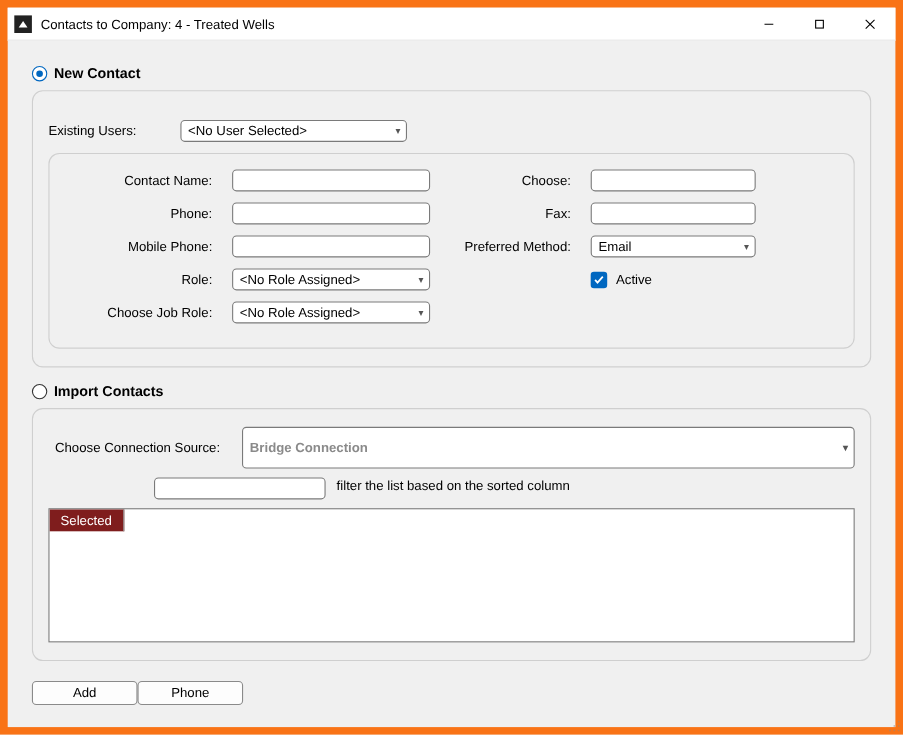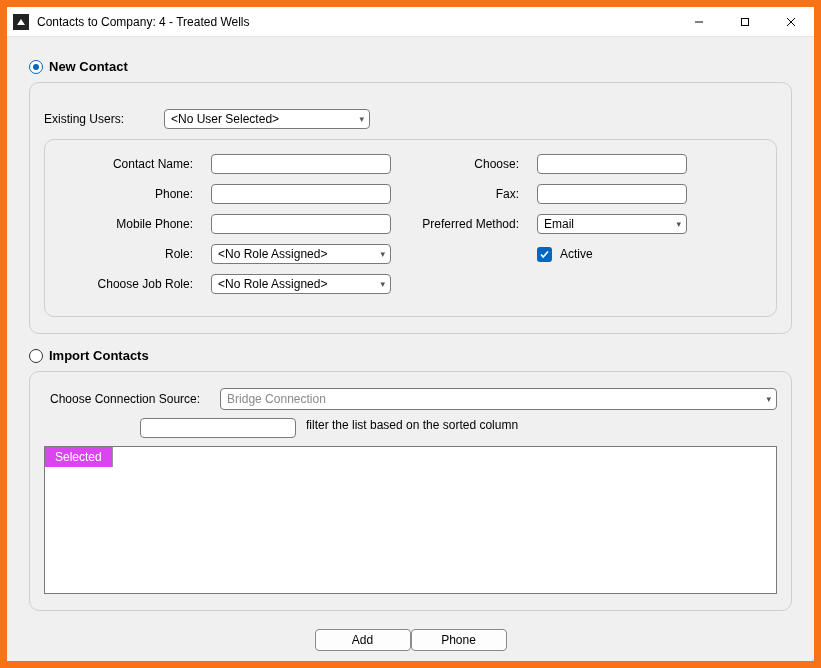--- a/index.html
+++ b/index.html
@@ -38,21 +38,21 @@
   }
   .titlebar .app-icon svg { width:10px; height:10px; }
   .titlebar .title { flex: 0 0 auto; font-size: 12px; }
   .titlebar .spacer { flex: 1; }
   .titlebar .winbtn {
     width: 46px; height: 30px;
     display:flex; align-items:center; justify-content:center;
   }
   .content {
     flex: 1;
-    padding: 16px 22px 4px 22px;
+    padding: 16px 22px 14px 22px;
     display: flex;
     flex-direction: column;
     overflow: hidden;
   }
   .radio-row {
     display: flex;
     align-items: center;
     gap: 6px;
     margin: 6px 0 8px 0;
   }
@@ -124,43 +124,43 @@
   }
   .check-row { display:flex; align-items:center; gap:8px; }
   .import-panel {
     flex: 1;
     display:flex; flex-direction:column;
   }
   .conn-row {
     display:flex; align-items:center; gap:20px;
     padding: 6px 0 8px 6px;
   }
-  .conn-row .select { flex:1; height:22px; }
+  .conn-row .select { flex:1; height:38px;font-weight:bold; }
   .filter-row {
     display:flex; align-items:flex-start; gap:10px;
     padding: 0 0 8px 96px;
   }
   .filter-row .input { width: 156px; }
   .table {
     flex:1;
     border:1px solid #7a7a7a;
     background:#fff;
     overflow:hidden;
   }
   .table .th {
     display:inline-block;
-    background:#d946ef;
+    background:#7f1d1d;
     color:#fff;
     font-size:12px;
     padding: 3px 10px;
     border-right:1px solid #999;
   }
   .footer {
     display:flex;
-    justify-content:center;
+    justify-content:flex-start;
     gap: 0;
     padding: 10px 0 6px 0;
   }
   .btn {
     width: 96px; height: 22px;
     border:1px solid #8a8a8a;
     border-radius: 4px;
     background:#fdfdfd;
     display:flex; align-items:center; justify-content:center;
     font-size:12px;

